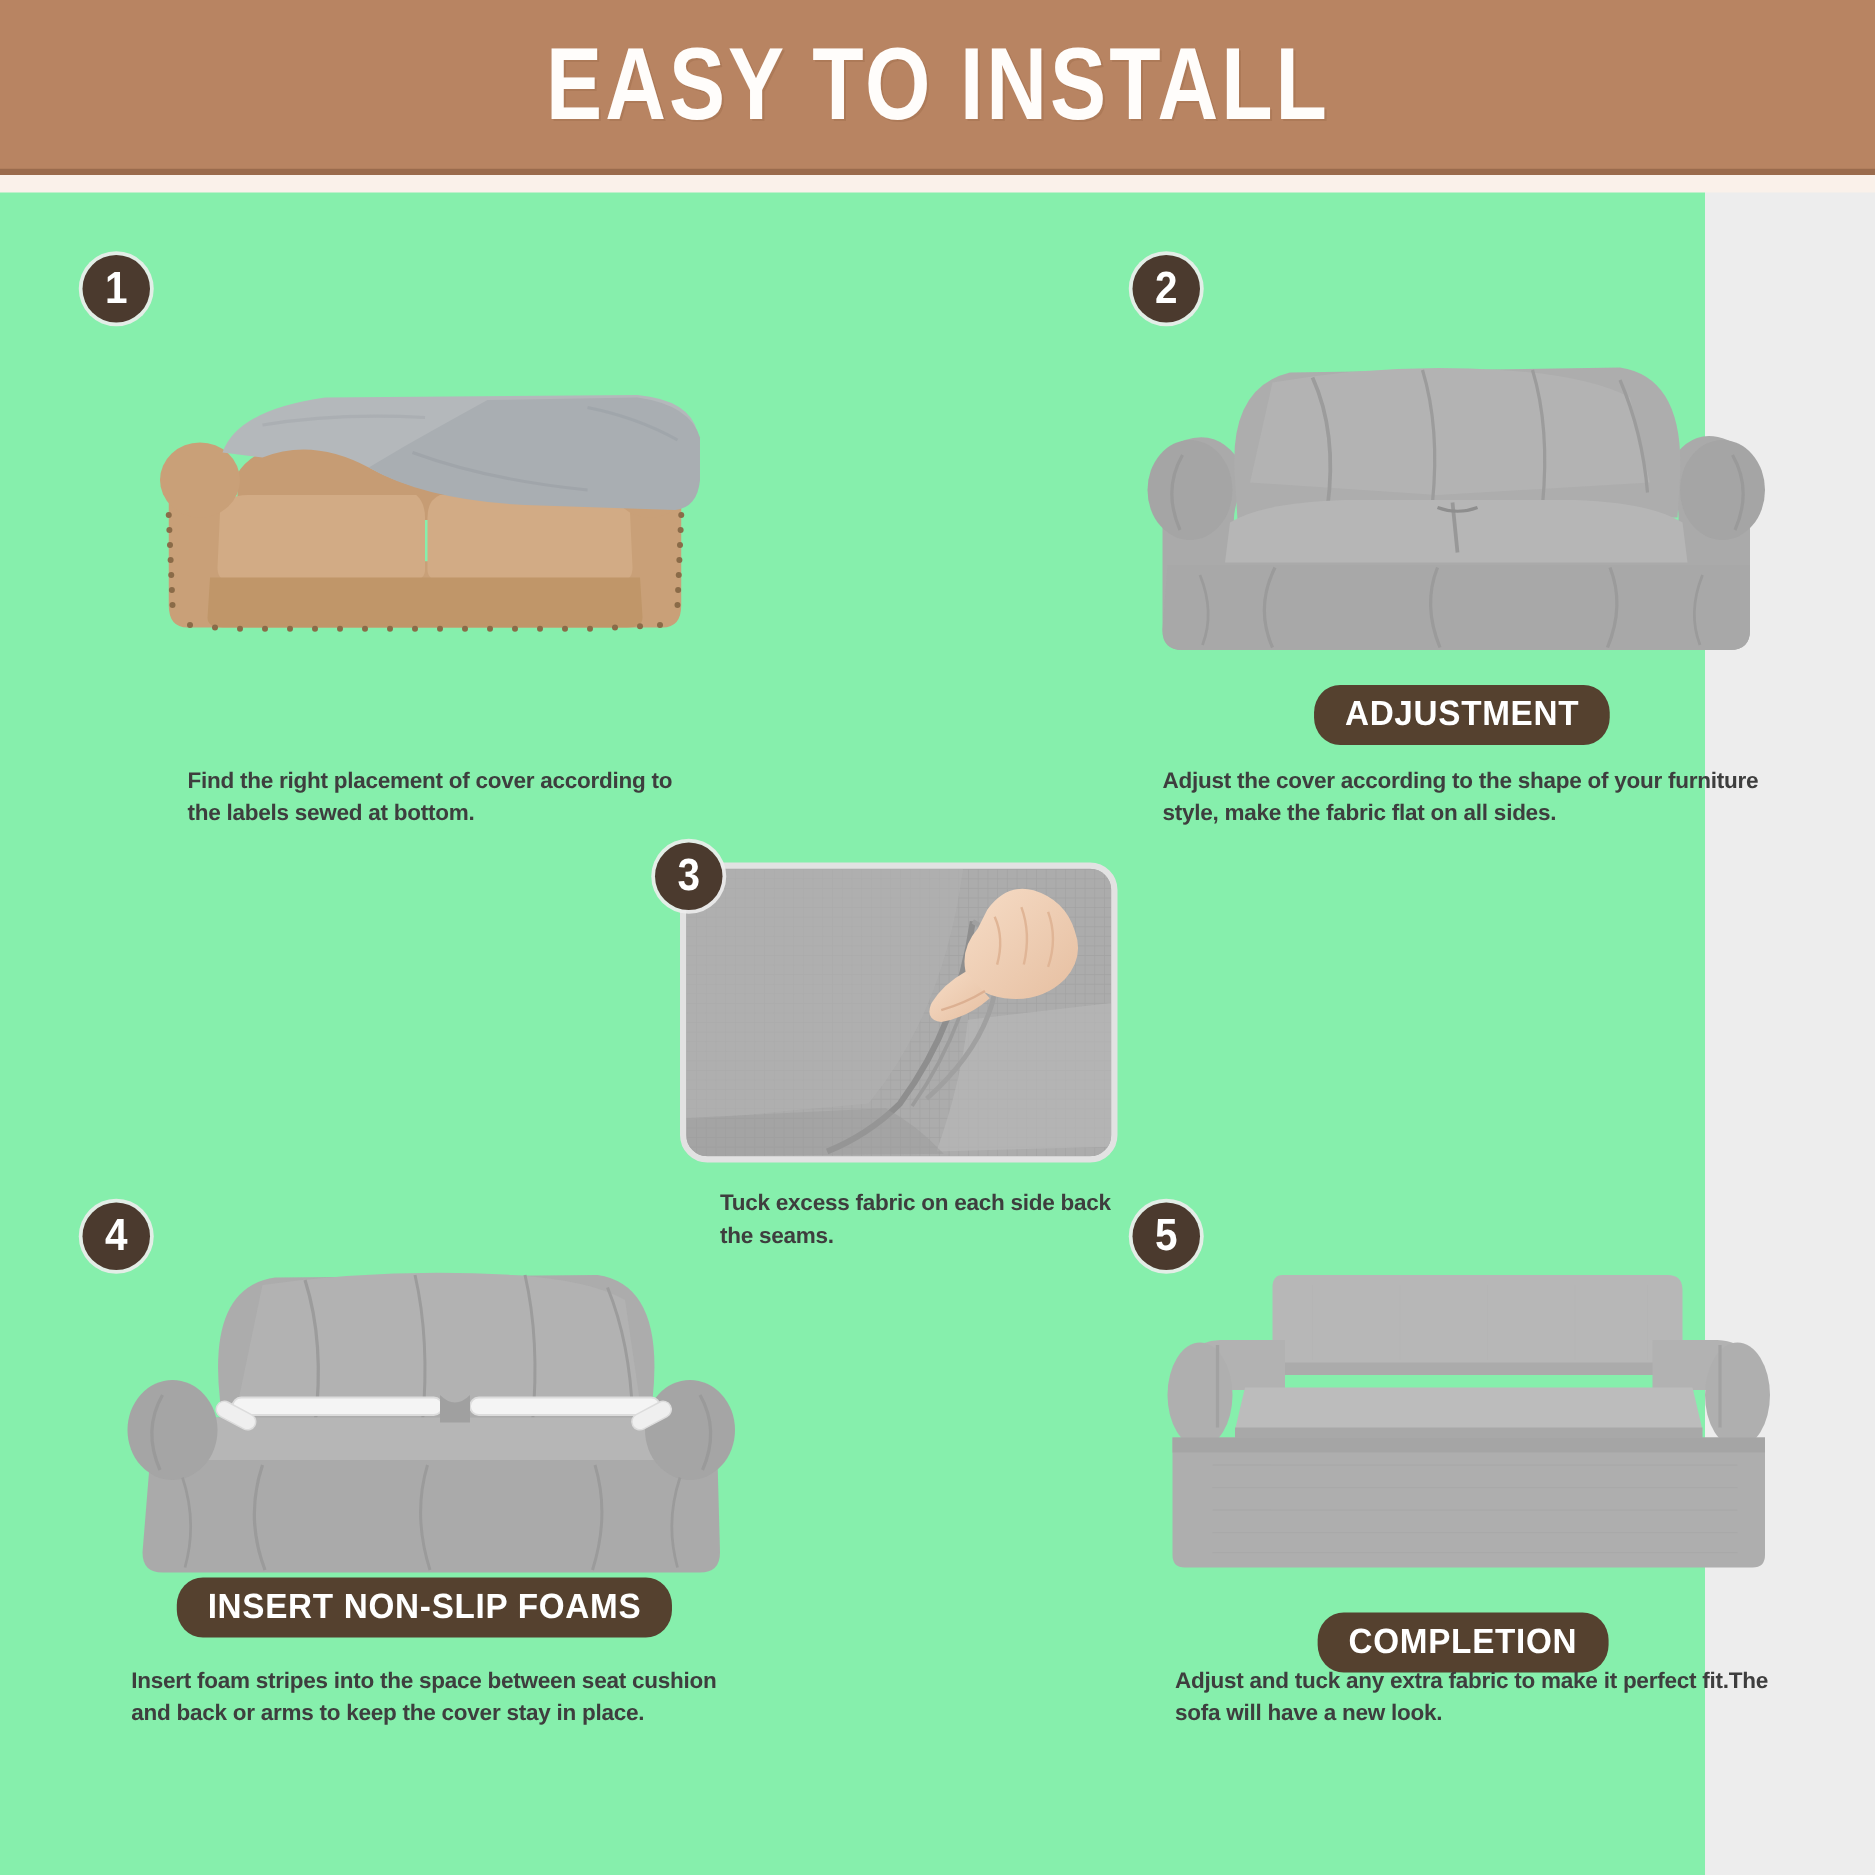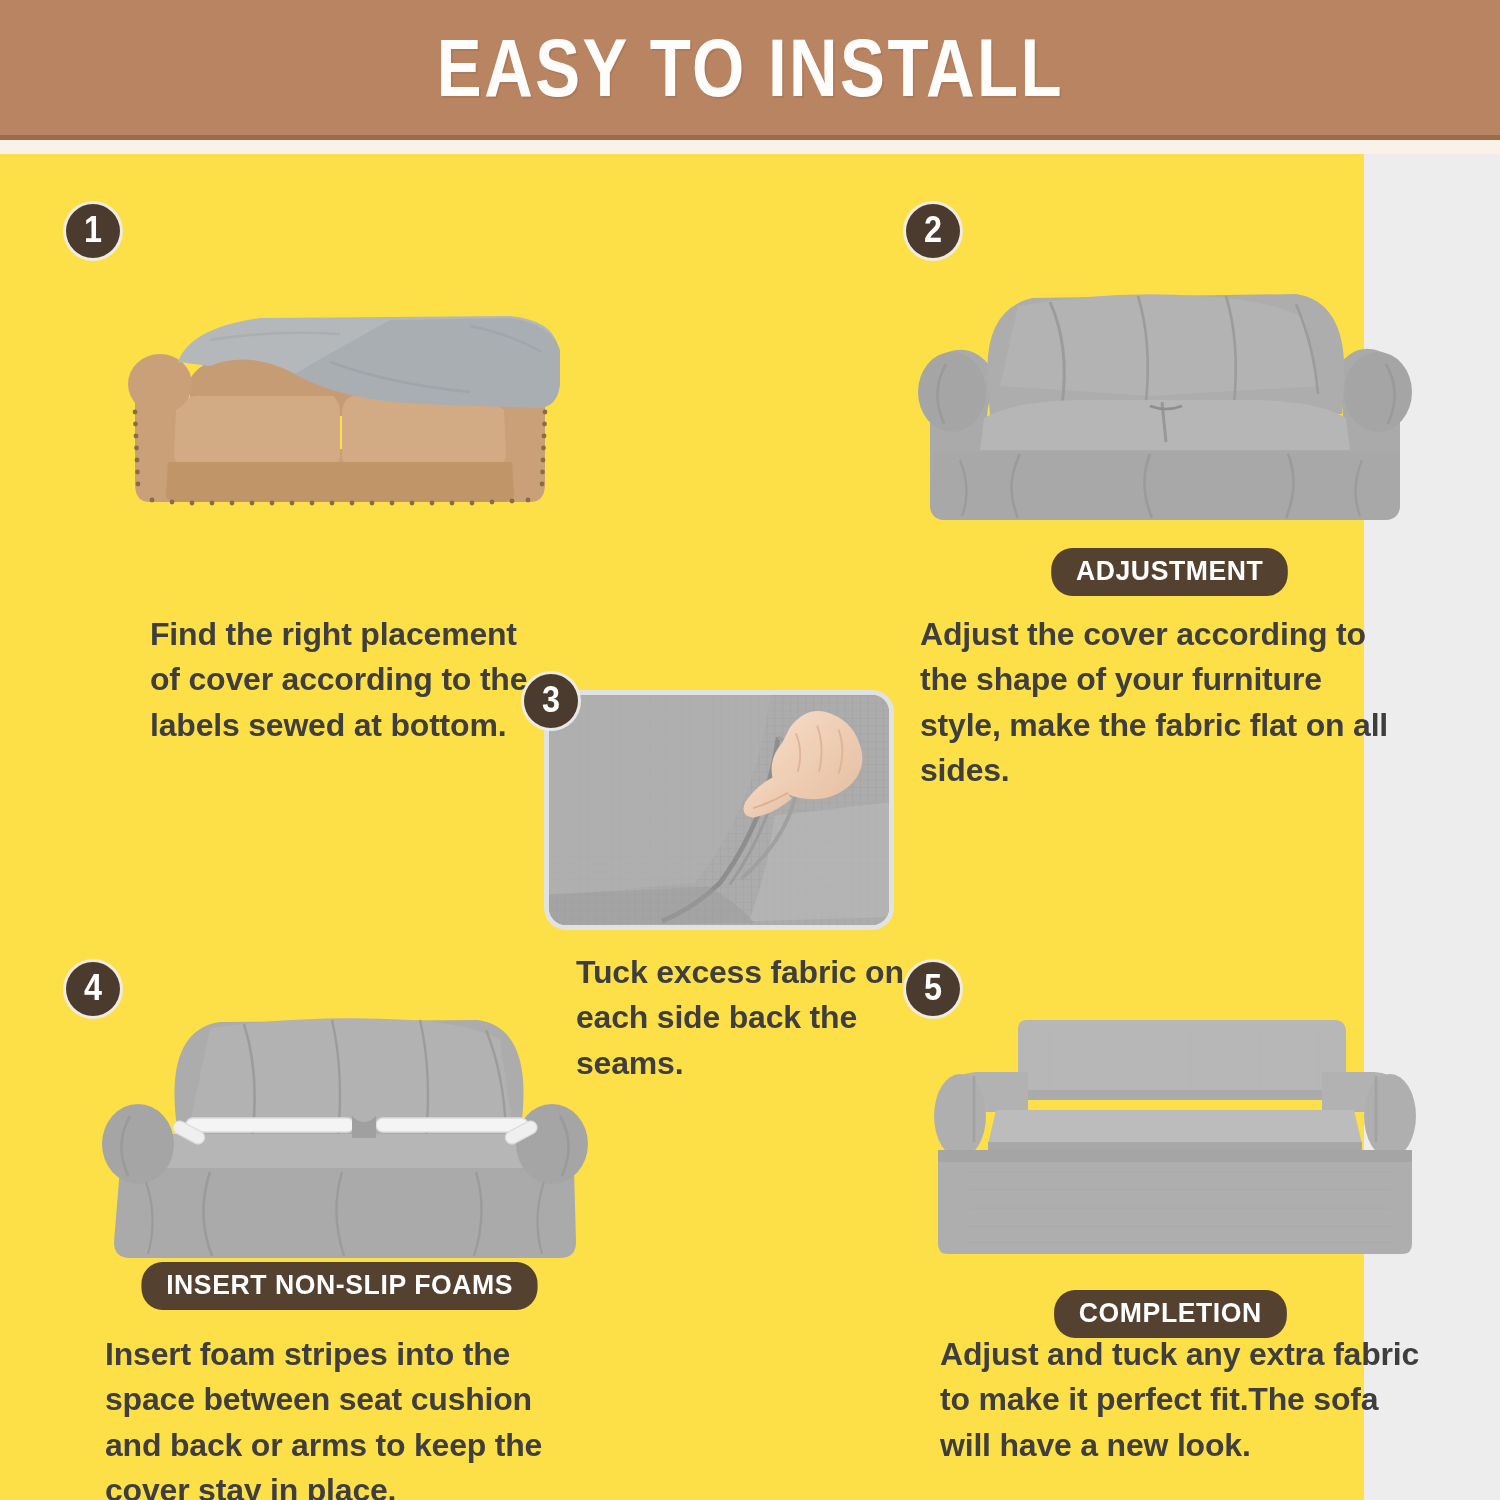--- a/index.html
+++ b/index.html
@@ -2,21 +2,21 @@
 <html><head>
 <meta charset="utf-8">
 <style>
   * { box-sizing: border-box; margin: 0; padding: 0; }
   html, body {
     width: 1500px; height: 1500px;
     background: #EDEDED;
     font-family: "Liberation Sans", sans-serif;
     overflow: hidden;
   }
-  .page { position: relative; width: 1364px; height: 1500px; background: #fde047; }
+  .page { position: relative; width: 1364px; height: 1500px; background: #86efac; }
 
   
   .header {
     position: absolute; left: 0; top: 0; width: 1500px; height: 140px;
     background: #B88462;
     display: flex; align-items: center; justify-content: center;
     border-bottom: 5px solid #9A6B4D;
   }
   .header-title {
     color: #FFFDFB;
@@ -64,21 +64,21 @@
     white-space: nowrap;
     transform: scaleX(0.95);
   }
   .pill-row { position: absolute; width: 100%; display: flex; justify-content: center; }
 
   .desc {
     position: absolute;
     color: #3E3E3E;
     font-family: "Liberation Sans", sans-serif;
     font-weight: 700;
-    font-size: 32px;
+    font-size: 18px;
     line-height: 1.42;
     letter-spacing: -0.2px;
   }
 
   .illus { position: absolute; }
   .illus svg { display: block; width: 100%; height: 100%; }
 
   
   .photo3 {
     position: absolute;
@@ -207,21 +207,21 @@
         <path d="M388 218 Q400 248 386 282" stroke="#9B9B9B" stroke-width="2.6" fill="none"></path>
         <path d="M60 224 Q72 254 62 280" stroke="#9B9B9B" stroke-width="2.2" fill="none"></path>
         <path d="M462 224 Q450 254 460 280" stroke="#9B9B9B" stroke-width="2.2" fill="none"></path>
       </svg>
     </div>
 
     <div class="pill-row" style="left:0; top:352px;">
       <div class="pill">ADJUSTMENT</div>
     </div>
 
-    <div class="desc" style="left:30px; top:416px; width:480px;">Adjust the cover according to the shape of your furniture style, make the fabric flat on all sides.</div>
+    <div class="desc" style="left:40px; top:416px; width:480px;">Adjust the cover according to the shape of your furniture style, make the fabric flat on all sides.</div>
   </div>
 
   <div class="step" style="left:520px; top:672px; width:400px; height:340px;">
 
     <div class="badge" style="left:4px; top:2px;">
       <span>3</span>
     </div>
 
     <div class="photo3" style="left:24px; top:18px; width:350px; height:240px;">
       <svg viewBox="0 0 350 240" preserveAspectRatio="none">

